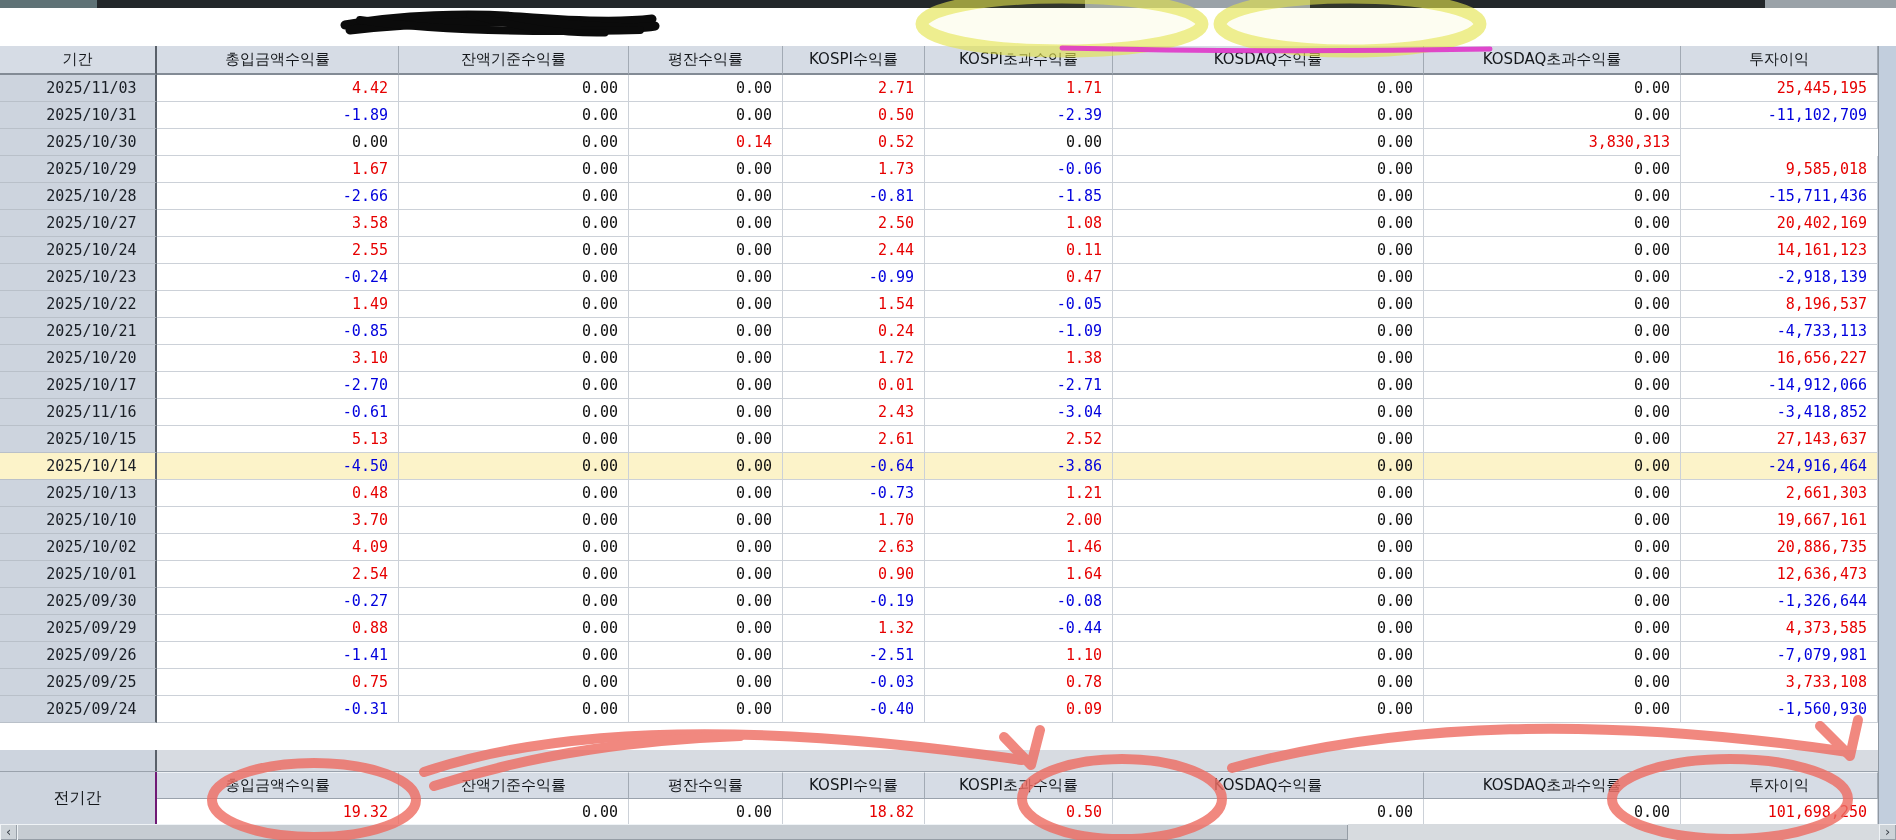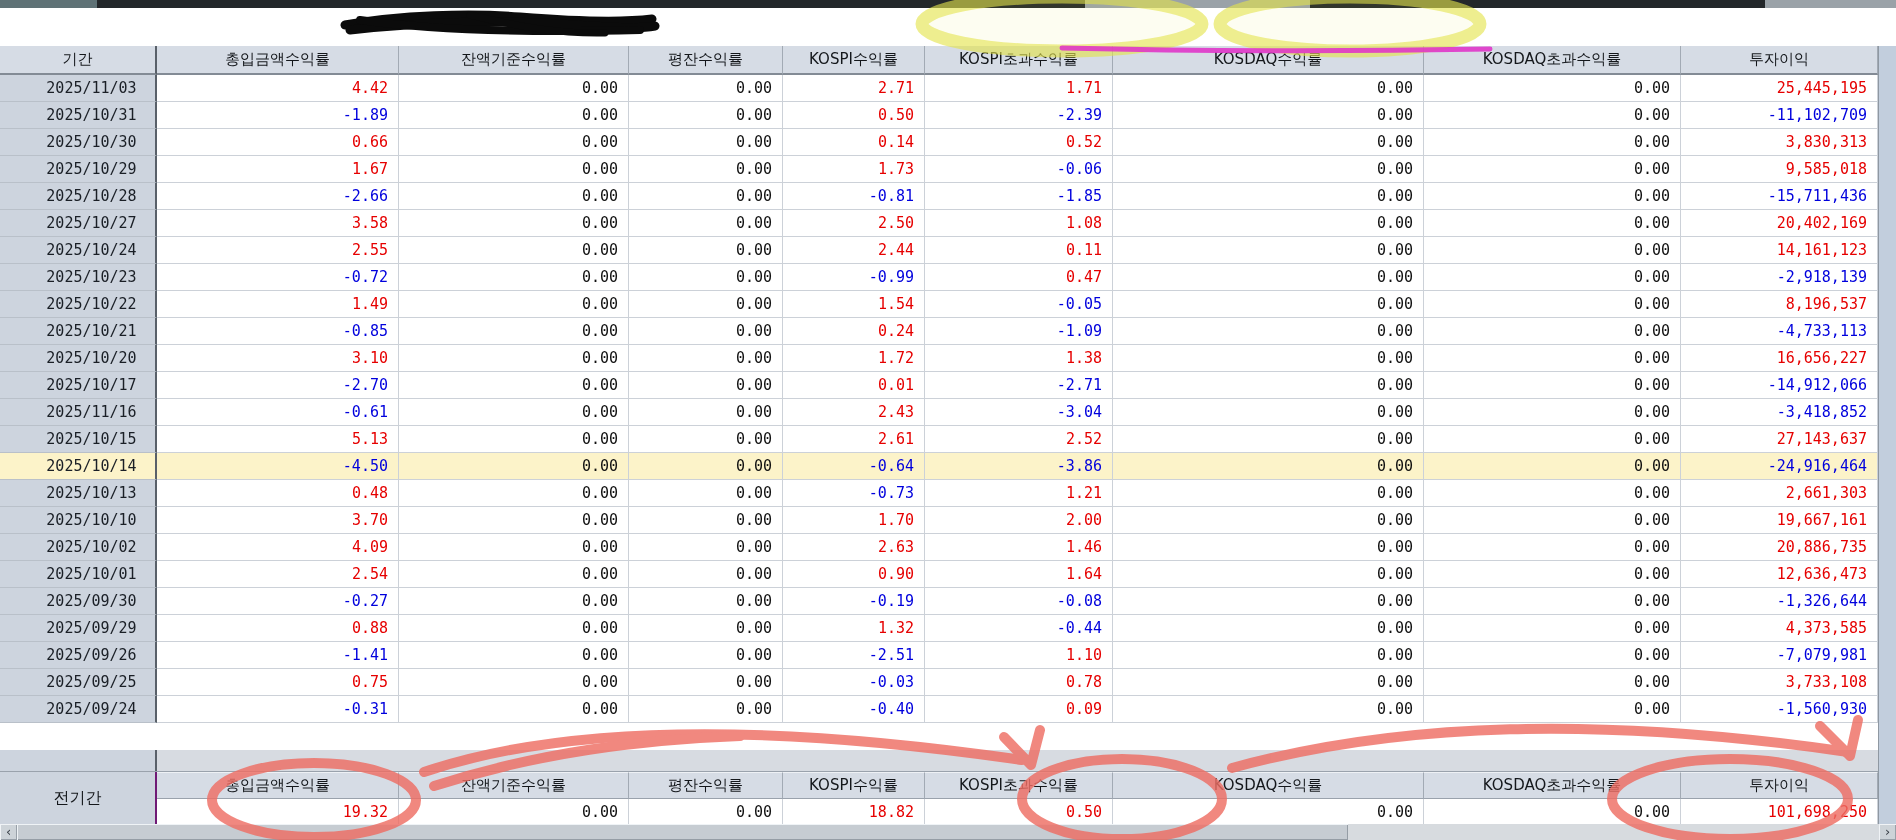--- a/index.html
+++ b/index.html
@@ -198,21 +198,20 @@
           <div class="ncell zero">0.00</div>
           <div class="ncell zero">0.00</div>
           <div class="ncell pos">0.50</div>
           <div class="ncell neg">-2.39</div>
           <div class="ncell zero">0.00</div>
           <div class="ncell zero">0.00</div>
           <div class="ncell neg">-11,102,709</div>
         </div>
         <div class="trow cols">
           <div class="dcell">2025/10/30</div>
-          <div class="ncell pos">0.66</div>
           <div class="ncell zero">0.00</div>
           <div class="ncell zero">0.00</div>
           <div class="ncell pos">0.14</div>
           <div class="ncell pos">0.52</div>
           <div class="ncell zero">0.00</div>
           <div class="ncell zero">0.00</div>
           <div class="ncell pos">3,830,313</div>
         </div>
         <div class="trow cols">
           <div class="dcell">2025/10/29</div>
@@ -253,21 +252,21 @@
           <div class="ncell zero">0.00</div>
           <div class="ncell zero">0.00</div>
           <div class="ncell pos">2.44</div>
           <div class="ncell pos">0.11</div>
           <div class="ncell zero">0.00</div>
           <div class="ncell zero">0.00</div>
           <div class="ncell pos">14,161,123</div>
         </div>
         <div class="trow cols">
           <div class="dcell">2025/10/23</div>
-          <div class="ncell neg">-0.72</div>
+          <div class="ncell neg">-0.24</div>
           <div class="ncell zero">0.00</div>
           <div class="ncell zero">0.00</div>
           <div class="ncell neg">-0.99</div>
           <div class="ncell pos">0.47</div>
           <div class="ncell zero">0.00</div>
           <div class="ncell zero">0.00</div>
           <div class="ncell neg">-2,918,139</div>
         </div>
         <div class="trow cols">
           <div class="dcell">2025/10/22</div>

